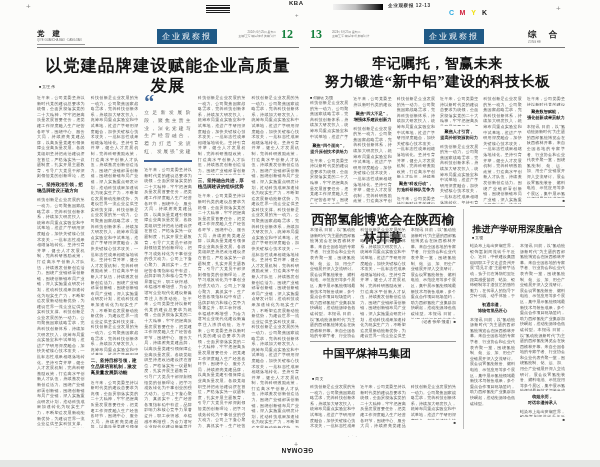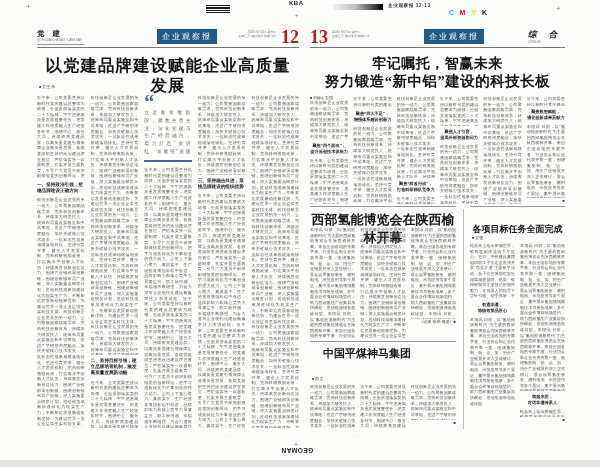--- a/index.html
+++ b/index.html
@@ -16,21 +16,21 @@
   .striptitle{font-size:4.6px;color:#333;letter-spacing:.6px;font-weight:bold;}
   .cmyk span{display:inline-block;width:11px;font-size:7px;font-weight:bold;text-align:center;}
   .geoman{font-size:6.5px;font-weight:bold;color:#222;transform:rotate(180deg);letter-spacing:.5px;}
   .faintmark{font-size:3px;color:#b5b5b5;letter-spacing:1px;}
   .bstrip{width:600px;height:7px;background:#e4e6e4;}
 
   
   .mast{background:#205a86;color:#fff;font-weight:normal;letter-spacing:2px;font-size:8px;
         display:flex;align-items:center;justify-content:center;height:15px;
         font-family:"Liberation Serif","DejaVu Serif",serif;}
-  .pn{font-size:18px;font-weight:bold;color:#b91c1c;font-family:"Liberation Serif","DejaVu Serif",serif;}
+  .pn{font-size:12px;font-weight:bold;color:#15803d;font-family:"Liberation Serif","DejaVu Serif",serif;}
   .tt{font-size:2.8px;line-height:3.8px;color:#777;}
   .logo{font-size:7.5px;font-weight:bold;letter-spacing:3px;color:#222;}
   .logorule{height:1px;background:#999;width:48px;margin-top:1px;}
   .section{font-size:8.5px;font-weight:bold;letter-spacing:5px;color:#222;}
   .hr{background:#777;height:1px;}
   .vr{background:#bbb;width:1px;}
 
   
   .h12{font-size:16.5px;font-weight:bold;color:#141414;text-align:center;letter-spacing:1px;line-height:20px;}
   .h13{font-size:14px;font-weight:bold;color:#141414;text-align:center;letter-spacing:.5px;line-height:17px;}
@@ -112,21 +112,21 @@
       <div class="bt seg grow">科技创新是企业发展的第一动力。公司聚焦国家战略需求，完善科技创新体系，持续加大研发投入，统筹布局重点实验室和中试基地，推进产学研用深度融合，加快关键核心技术攻关，一批标志性成果相继落地转化。坚持引育并举，健全人才发展机制，完善科研激励政策，打造高水平创新人才队伍，持续激发创新创造活力。围绕产业链部署创新链，围绕创新链布局产业链，深入实施重点研发计划，推动科技成果加速转化为现实生产力，不断塑造发展新动能新优势，为建设世界一流企业提供坚实科技支撑。科技创新是企业发展的第一动力。公司聚焦国家战略需求，完善科技创新体系，持续加大研发投入，统筹布局重点实验室和中试基地，推进产学研用深度融合，加快关键核心技术攻关，一批标志性成果相继落地转化。坚持引育并举，健全人才发展机制，完善科研激励政策，打造高水平创新人才队伍，持续激发创新创造活力。围绕产业链部署创新链，围绕创新链布局产业链，深入实施重点研发计划，推动科技成果加速转化为现实生产力，不断塑造发展新动能新优势，为建设世界一流企业提供坚实科技支撑。科技创新是企业发展的第一动力。公司聚焦国家战略需求，完善科技创新体系，持续加大研发投入，统筹布局重点实验室和中试基地，推进产学研用深度融合，加快关键核心技术攻关，一批标志性成果相继落地转化。坚持引育并举，健全人才发展机制，完善科研激励政策，打造高水平创新人才队伍，持续激发创新创造活力。围绕产业链部署创新链，围绕创新链布局产业链，深入实施重点研发计划，推动科技成果加速转化为现实生产力，不断塑造发展新动能新优势，为建设世界一流企业提供坚实科技支撑。</div>
     </div>
   </div>
 
   <span class="abs pn" style="left:310px;top:27px;">13</span>
   <div class="abs" style="left:332px;top:31px;width:80px;">
     <div class="tt">2024年6月25日 星期二</div>
     <div class="tt">主编/王军 编辑/李明 美编/刘洋</div>
   </div>
   <div class="abs mast" style="left:424px;top:29px;width:60px;">企业观察报</div>
-  <div class="abs" style="left:528px;top:29px;text-align:left;font-style:italic;">
+  <div class="abs" style="left:528px;top:29px;text-align:left;">
     <div class="section serif">综 合</div>
     <div class="tt">ZONG HE</div>
   </div>
   <div class="abs hr" style="left:310px;top:47px;width:255px;"></div>
 
   <div class="abs h13 h13b serif" style="left:310px;top:73px;width:255px;">努力锻造“新中铝”建设的科技长板</div>
   <div class="abs h13 serif" style="left:310px;top:55px;width:255px;">牢记嘱托，智赢未来</div>
 
   <div class="abs cols tight" style="left:310px;top:96px;width:255px;height:108px;">
     <div class="col">
@@ -193,21 +193,21 @@
     </div>
     <div class="col">
       <div class="bt seg grow">近年来，公司党委坚持以新时代党的建设总要求为统领，全面贯彻落实党的二十大精神，牢牢把握高质量发展首要任务，把党建工作深度融入生产经营各环节，围绕中心、服务大局，持续擦亮党建品牌，以高质量党建引领保障企业高质量发展。各级党组织坚持把政治建设摆在首位，严格落实第一议题制度，扎实开展主题教育，引导广大党员干部深刻领悟党的创新理论，把学习成效转化为干事创业的强大动力。公司上下凝心聚力、真抓实干，生产经营各项指标稳中有进，品牌影响力和核心竞争力显著提升，职工获得感、幸福感不断增强，为奋力谱写企业现代化建设新篇章注入澎湃动能。</div>
     </div>
     <div class="col">
       <div class="bt seg" style="height:36px;">科技创新是企业发展的第一动力。公司聚焦国家战略需求，完善科技创新体系，持续加大研发投入，统筹布局重点实验室和中试基地，推进产学研用深度融合，加快关键核心技术攻关，一批标志性成果相继落地转化。坚持引育并举，健全人才发展机制，完善科研激励政策，打造高水平创新人才队伍，持续激发创新创造活力。围绕产业链部署创新链，围绕创新链布局产业链，深入实施重点研发计划，推动科技成果加速转化为现实生产力，不断塑造发展新动能新优势，为建设世界一流企业提供坚实科技支撑。</div>
       <div class="endnote">■</div>
     </div>
   </div>
 
-  <div class="abs hsub serif" style="left:470px;top:223px;width:95px;font-size:9px;">各项目标任务全面完成</div>
+  <div class="abs hsub serif" style="left:470px;top:223px;width:95px;font-size:9px;">推进产学研用深度融合</div>
   <span class="abs byline" style="left:472px;top:236px;">■ 文/图</span>
   <div class="abs cols tight" style="left:470px;top:243px;width:95px;height:185px;">
     <div class="col">
       <div class="bt seg" style="height:56px;">蜡染布上绘出斑斓世界，银饰錾刻间流转千年匠心。近日，中铁建设集团组织职工子女走进贵州开展“遇见非遗”主题研学活动，孩子们在博物馆里近距离感受苗绣、蜡染、银饰锻制等非遗技艺的独特魅力，在传承人的指导下穿针引线、动手体验，于一针一线间感悟中华优秀传统文化的深厚底蕴，让非遗之美在童心中生根发芽。</div>
       <div class="msub">初遇非遗，
 博物馆里品匠心</div>
       <div class="bt seg grow">本报讯 日前，以“氢动能源新时代”为主题的西部氢能博览会在陕西榆林开幕。来自全国各地的专家学者、行业协会和企业代表齐聚一堂，围绕氢能制、储、运、加、用全产业链展开深入交流研讨。展会设置氢能装备、燃料电池、示范应用等多个展区，集中展示氢能领域最新技术与装备成果，多个重点合作项目现场签约，助力西部氢能产业集群加快崛起，推动能源绿色低碳转型。</div>
     </div>
     <div class="col">
       <div class="bt seg" style="height:148px;">本报讯 日前，以“氢动能源新时代”为主题的西部氢能博览会在陕西榆林开幕。来自全国各地的专家学者、行业协会和企业代表齐聚一堂，围绕氢能制、储、运、加、用全产业链展开深入交流研讨。展会设置氢能装备、燃料电池、示范应用等多个展区，集中展示氢能领域最新技术与装备成果，多个重点合作项目现场签约，助力西部氢能产业集群加快崛起，推动能源绿色低碳转型。本报讯 日前，以“氢动能源新时代”为主题的西部氢能博览会在陕西榆林开幕。来自全国各地的专家学者、行业协会和企业代表齐聚一堂，围绕氢能制、储、运、加、用全产业链展开深入交流研讨。展会设置氢能装备、燃料电池、示范应用等多个展区，集中展示氢能领域最新技术与装备成果，多个重点合作项目现场签约，助力西部氢能产业集群加快崛起，推动能源绿色低碳转型。</div>

